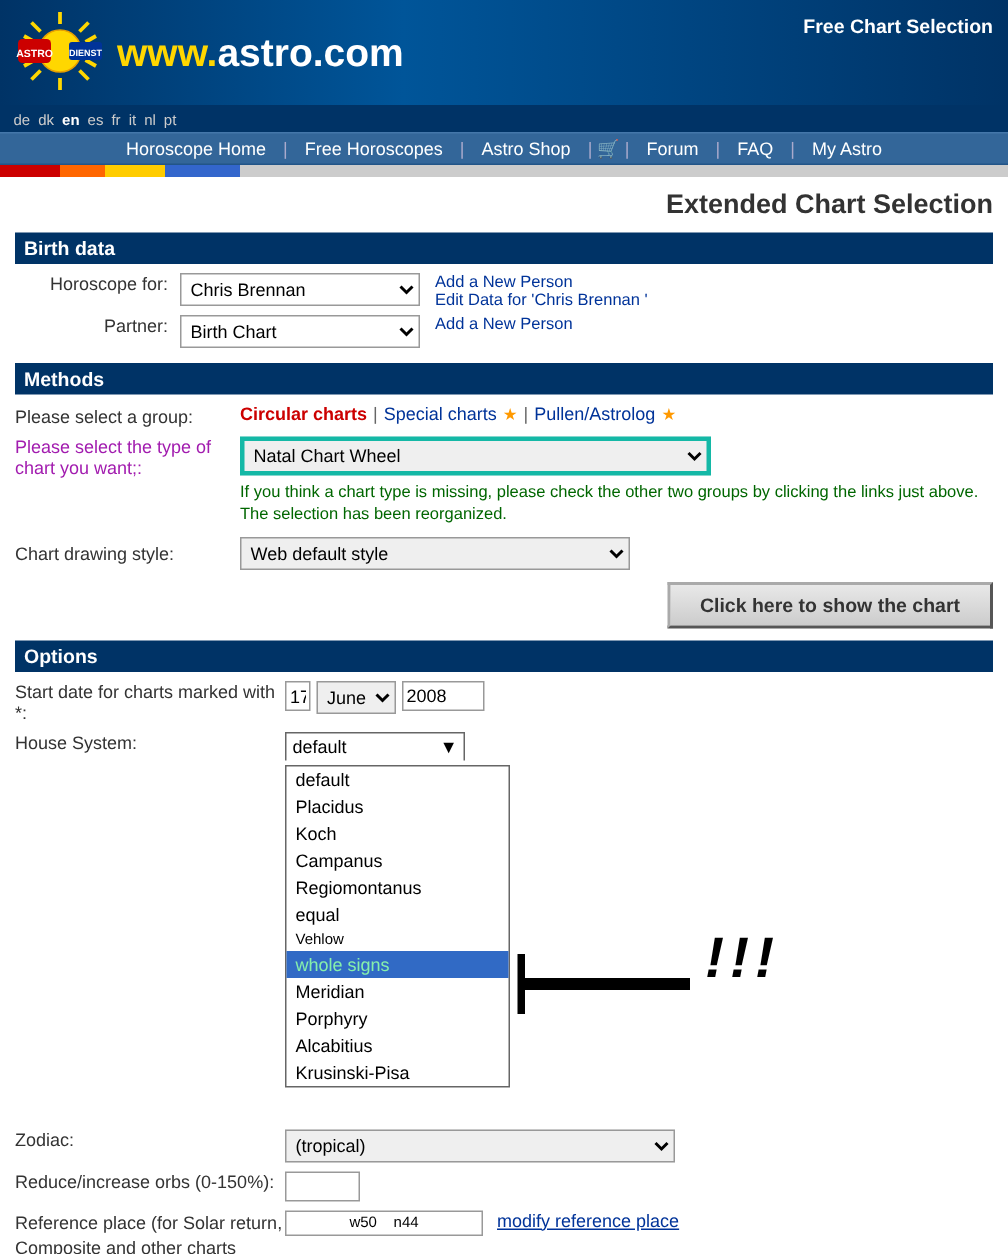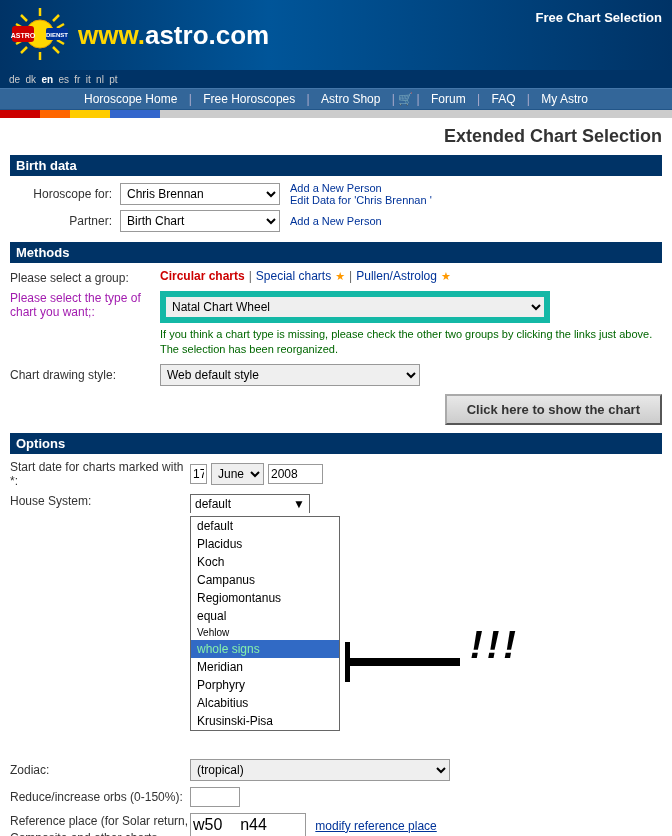--- a/index.html
+++ b/index.html
@@ -28,42 +28,42 @@
     .page-title-bar h1 { font-size: 18px; color: #333; font-weight: bold; }
 
     
     .content { padding: 4px 10px; }
 
     
     .section-header { background: #003366; color: #fff; font-size: 13px; font-weight: bold; padding: 3px 6px; margin-bottom: 6px; }
 
     
     .birth-data { margin-bottom: 10px; }
-    .form-row { display: flex; align-items: center; margin-bottom: 4px; }
+    .form-row { display: flex; align-items: flex-start; margin-bottom: 4px; }
     .form-label { width: 110px; text-align: right; padding-right: 8px; color: #333; font-size: 12px; }
     .form-select { font-size: 12px; padding: 2px; border: 1px solid #999; background: #fff; }
     .form-select-wide { width: 160px; }
     .form-links { margin-left: 10px; font-size: 11px; }
     .form-links a { color: #003399; text-decoration: none; }
 
     
     .methods { margin-bottom: 8px; }
     .group-row { display: flex; align-items: flex-start; margin-bottom: 6px; }
     .group-label { width: 150px; color: #333; font-size: 12px; padding-top: 2px; }
     .group-links { display: flex; align-items: center; gap: 4px; }
     .group-link-active { color: #cc0000; font-weight: bold; font-size: 12px; text-decoration: none; }
     .group-link { color: #003399; font-size: 12px; text-decoration: none; }
     .group-sep { color: #666; }
     .star-icon { color: #ff9900; font-size: 11px; }
 
     .chart-type-row { display: flex; align-items: flex-start; margin-bottom: 4px; }
     .chart-type-label { width: 150px; font-size: 12px; color: #a21caf; }
     .chart-type-content { flex: 1; }
     .chart-type-select-wrap { display: flex; align-items: center; gap: 4px; }
-    .chart-type-select { width: 390px; font-size: 12px; padding: 2px; border: 6px solid #14b8a6; }
+    .chart-type-select { width: 314px; font-size: 12px; padding: 2px; border: 3px solid #14b8a6; }
     .chart-type-note { color: #006600; font-size: 11px; margin-top: 4px; line-height: 1.4; }
 
     .style-row { display: flex; align-items: center; margin-top: 6px; }
     .style-label { width: 150px; font-size: 12px; color: #333; }
     .style-select { width: 260px; font-size: 12px; padding: 2px; border: 1px solid #999; }
 
     
     .chart-btn-row { text-align: right; margin: 8px 0; }
     .chart-btn { background: linear-gradient(to bottom, #e8e8e8, #cccccc); border: 2px outset #aaa; padding: 6px 20px; font-size: 13px; font-weight: bold; color: #333; cursor: pointer; }
 
@@ -298,19 +298,19 @@
     </div>
 
     <div class="form-row" style="margin-bottom:6px;">
       <div style="width:180px; font-size:12px; color:#333;">Reduce/increase orbs (0-150%):</div>
       <input type="text" class="opt-input-sm" style="width: 50px;">
     </div>
 
     <div class="form-row" style="align-items:flex-start; margin-bottom:6px;">
       <div style="width:180px; font-size:12px; color:#333; line-height:1.4;">Reference place (for Solar return, Composite and other charts needing it)</div>
       <div>
-        <input type="text" value="w50    n44" style="width: 116px; font-size: 16px; border: 1px solid rgb(153, 153, 153); padding: 2px; margin-right: 6px;">
+        <input type="text" value="w50    n44" style="width: 132px; font-size: 10px; border: 1px solid rgb(153, 153, 153); padding: 2px; margin-right: 6px; text-align: center;">
         <a href="#" style="color:#003399; font-size:12px;">modify reference place</a>
       </div>
     </div>
   </div>
 
 </div>
 
 </body></html>

